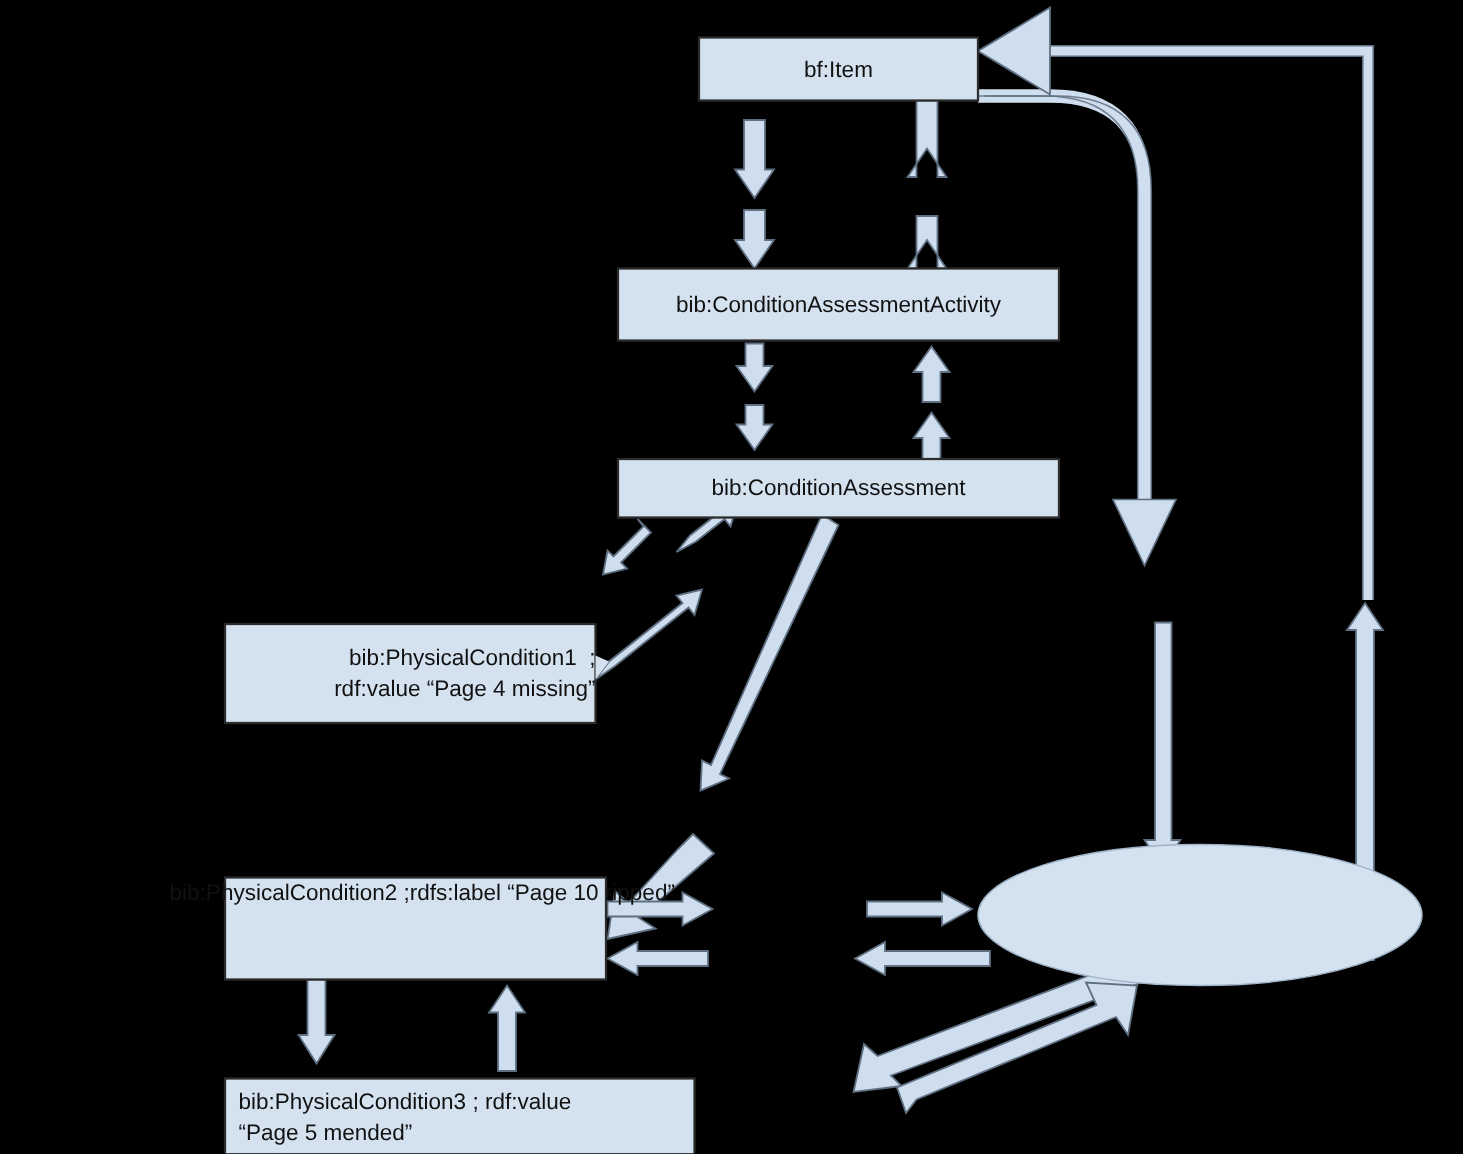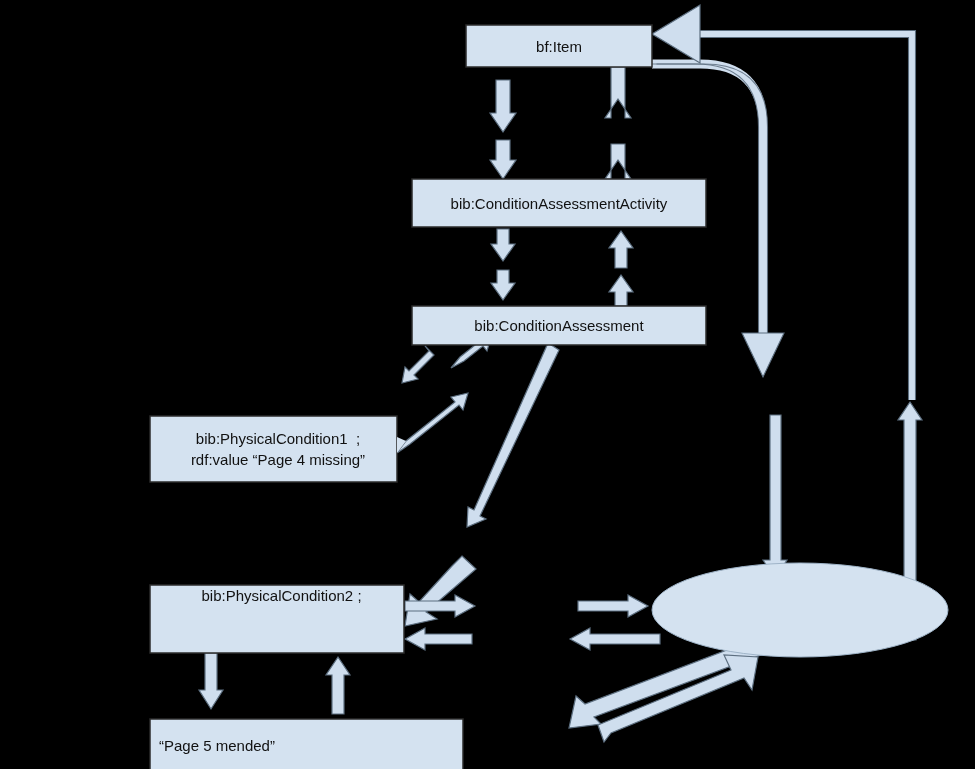--- a/index.html
+++ b/index.html
@@ -164,27 +164,29 @@
     <polygon points="397,453 406,441 397,437" fill="#d4e2f0" stroke="none"></polygon>
 
   </svg>
 
   <div class="node-label centered" style="left:466px; top:25px; width:186px; height:42px;">bf:Item</div>
 
   <div class="node-label centered" style="left:412px; top:179px; width:294px; height:48px;">bib:ConditionAssessmentActivity</div>
 
   <div class="node-label centered" style="left:412px; top:306px; width:294px; height:39px;">bib:ConditionAssessment</div>
 
-  <div class="node-label left" style="left:150px; top:416px; width:247px; height:66px; flex-direction:column; align-items:center; justify-content:center;">
+  <div class="node-label left" style="left:150px; top:416px; width:247px; height:66px; flex-direction:column; align-items:flex-end; justify-content:center;">
     <span>bib:PhysicalCondition1  ;</span>
     <span>rdf:value “Page 4 missing”</span>
   </div>
 
   <div class="node-label left" style="left:150px; top:585px; width:254px; height:68px; flex-direction:row; align-items:flex-start; justify-content:center;">
     <span>bib:PhysicalCondition2 ;</span>
+    <span>rdfs:label “Page 10 ripped”</span>
   </div>
 
   <div class="node-label left" style="left:150px; top:719px; width:313px; height:52px; flex-direction:column; align-items:flex-start; justify-content:center;">
+    <span>bib:PhysicalCondition3 ; rdf:value</span>
     <span>“Page 5 mended”</span>
   </div>
 
 
 </div>
 
 </body></html>

